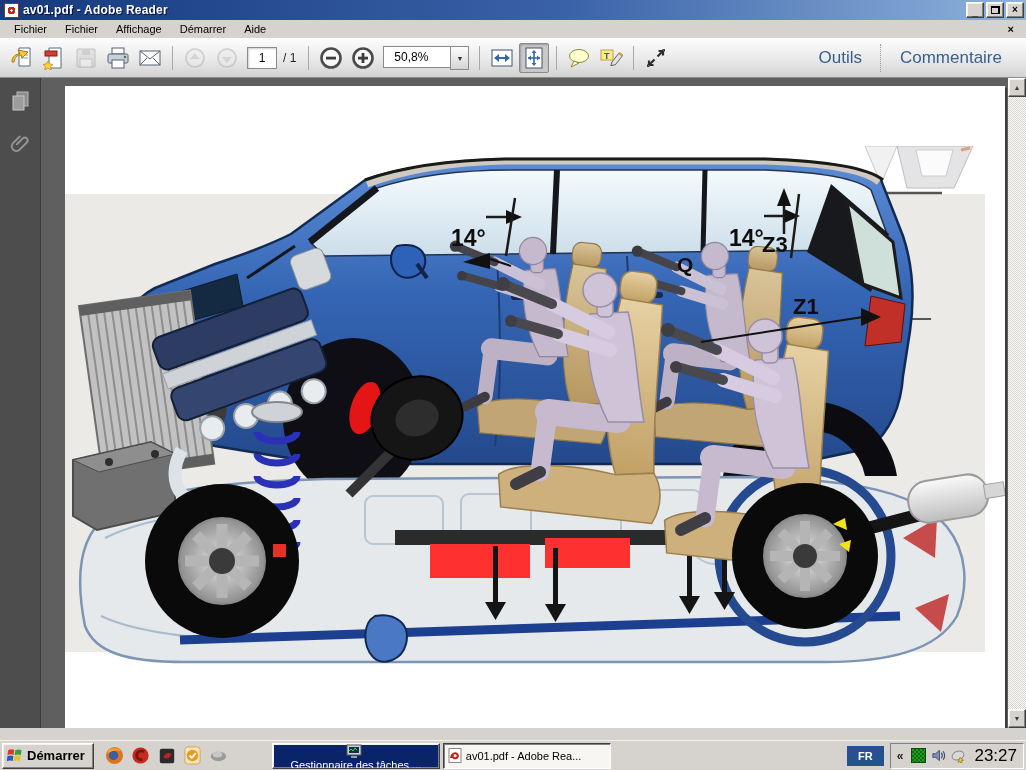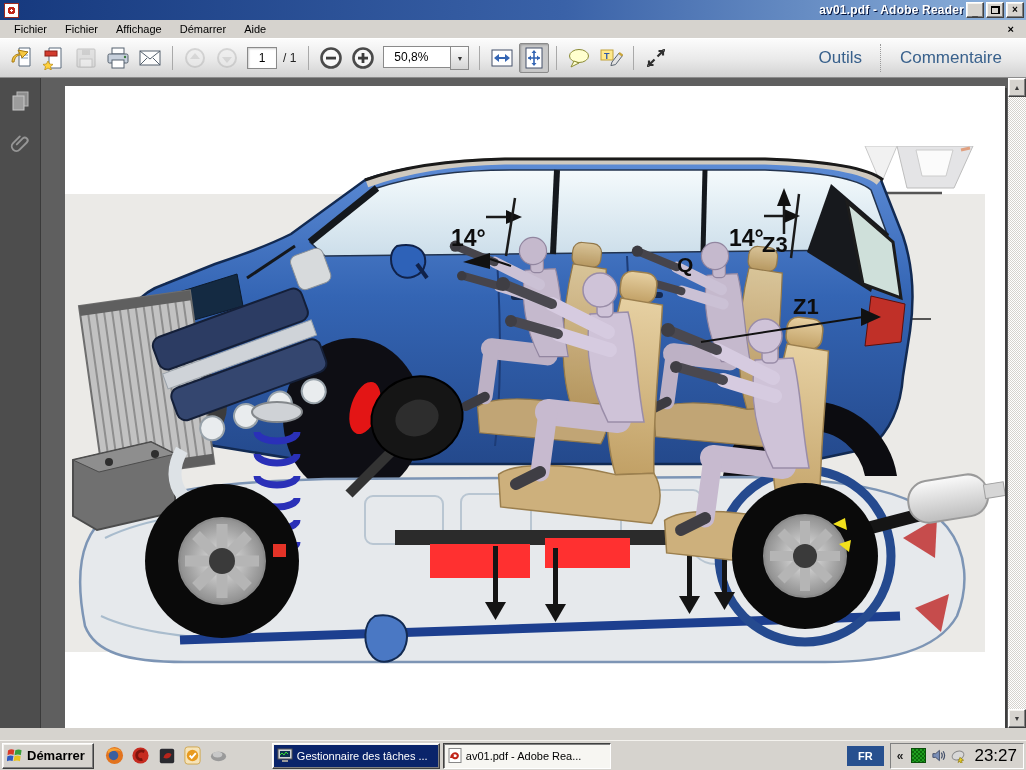--- a/index.html
+++ b/index.html
@@ -7,21 +7,21 @@
   .window{width:1026px;height:770px;display:flex;flex-direction:column;background:#d6d3ce;}
 
   
   .titlebar{height:20px;background:linear-gradient(90deg,#16397e 0%,#3a62a8 55%,#8fb3dc 100%);
     display:flex;align-items:center;padding:0 2px;flex:0 0 auto;}
   .titlebar .appicon{width:15px;height:15px;margin:0 4px 0 2px;position:relative;background:#fff;
     border:1px solid #9a2a22;box-sizing:border-box;}
   .titlebar .appicon::after{content:"";position:absolute;left:2px;top:2px;right:2px;bottom:2px;
     background:radial-gradient(circle at 50% 50%,#fff 0 18%,#c22619 19% 60%,#fff 61%);}
   .titlebar .title{color:#fff;font-weight:bold;font-size:12px;letter-spacing:.2px;
-    text-shadow:1px 1px 0 #00113a;flex:1;white-space:nowrap;overflow:hidden;text-align:right;}
+    text-shadow:1px 1px 0 #00113a;flex:1;white-space:nowrap;overflow:hidden;}
   .winbtn{width:16px;height:14px;background:#d6d3ce;border:1px solid;
     border-color:#fff #404040 #404040 #fff;box-shadow:inset -1px -1px 0 #808080,inset 1px 1px 0 #f4f2ee;
     margin-left:2px;display:flex;align-items:center;justify-content:center;
     font-size:10px;font-weight:bold;color:#000;line-height:1;cursor:default;}
   .winbtn.minimize span{transform:translateY(2px);}
   .restore-glyph{position:relative;width:9px;height:8px;}
   .restore-glyph::before{content:"";position:absolute;right:0;top:0;width:6px;height:5px;
     border:1px solid #000;border-top-width:2px;background:#d6d3ce;}
   .restore-glyph::after{content:"";position:absolute;left:0;bottom:0;width:6px;height:5px;
     border:1px solid #000;border-top-width:2px;background:#d6d3ce;}
@@ -78,21 +78,21 @@
   .start-btn{height:24px;background:#d6d3ce;border:1px solid;border-color:#fff #404040 #404040 #fff;
     box-shadow:inset -1px -1px 0 #808080,inset 1px 1px 0 #f4f2ee;display:flex;align-items:center;
     padding:0 8px 0 4px;font-weight:bold;font-size:13px;margin-right:8px;}
   .start-btn svg{margin-right:4px;}
   .ql-icon{width:20px;height:20px;margin:0 3px;display:flex;align-items:center;justify-content:center;}
   .task-btn{height:24px;width:158px;background:#d6d3ce;border:1px solid;
     border-color:#fff #404040 #404040 #fff;box-shadow:inset -1px -1px 0 #808080,inset 1px 1px 0 #f4f2ee;
     display:flex;align-items:center;padding:0 4px;margin-right:3px;font-size:11px;
     white-space:nowrap;overflow:hidden;}
   .task-btn .tb-label{overflow:hidden;text-overflow:ellipsis;}
-  .task-btn.highlighted{background:#0a246a;color:#fff;}
+  .task-btn.highlighted{background:#0a246a;color:#fff;flex-direction:column;}
   .task-btn.active{background:#f7f6f2;border-color:#404040 #fff #fff #404040;
     box-shadow:inset 1px 1px 0 #808080;font-weight:normal;}
   .task-btn svg,.task-btn .ticon{margin-right:4px;flex:0 0 auto;}
   .tb-space{flex:1;}
   .fr-badge{width:37px;height:20px;background:#27508f;color:#fff;font-size:11px;font-weight:bold;
     display:flex;align-items:center;justify-content:center;margin-right:6px;}
   .tray{height:24px;border:1px solid;border-color:#808080 #fff #fff #808080;
     display:flex;align-items:center;padding:0 6px;background:#d6d3ce;}
   .tray .chev{font-size:12px;font-weight:bold;color:#222;margin-right:5px;}
   .tray-icon{width:16px;height:16px;margin:0 2px;display:flex;align-items:center;justify-content:center;}

